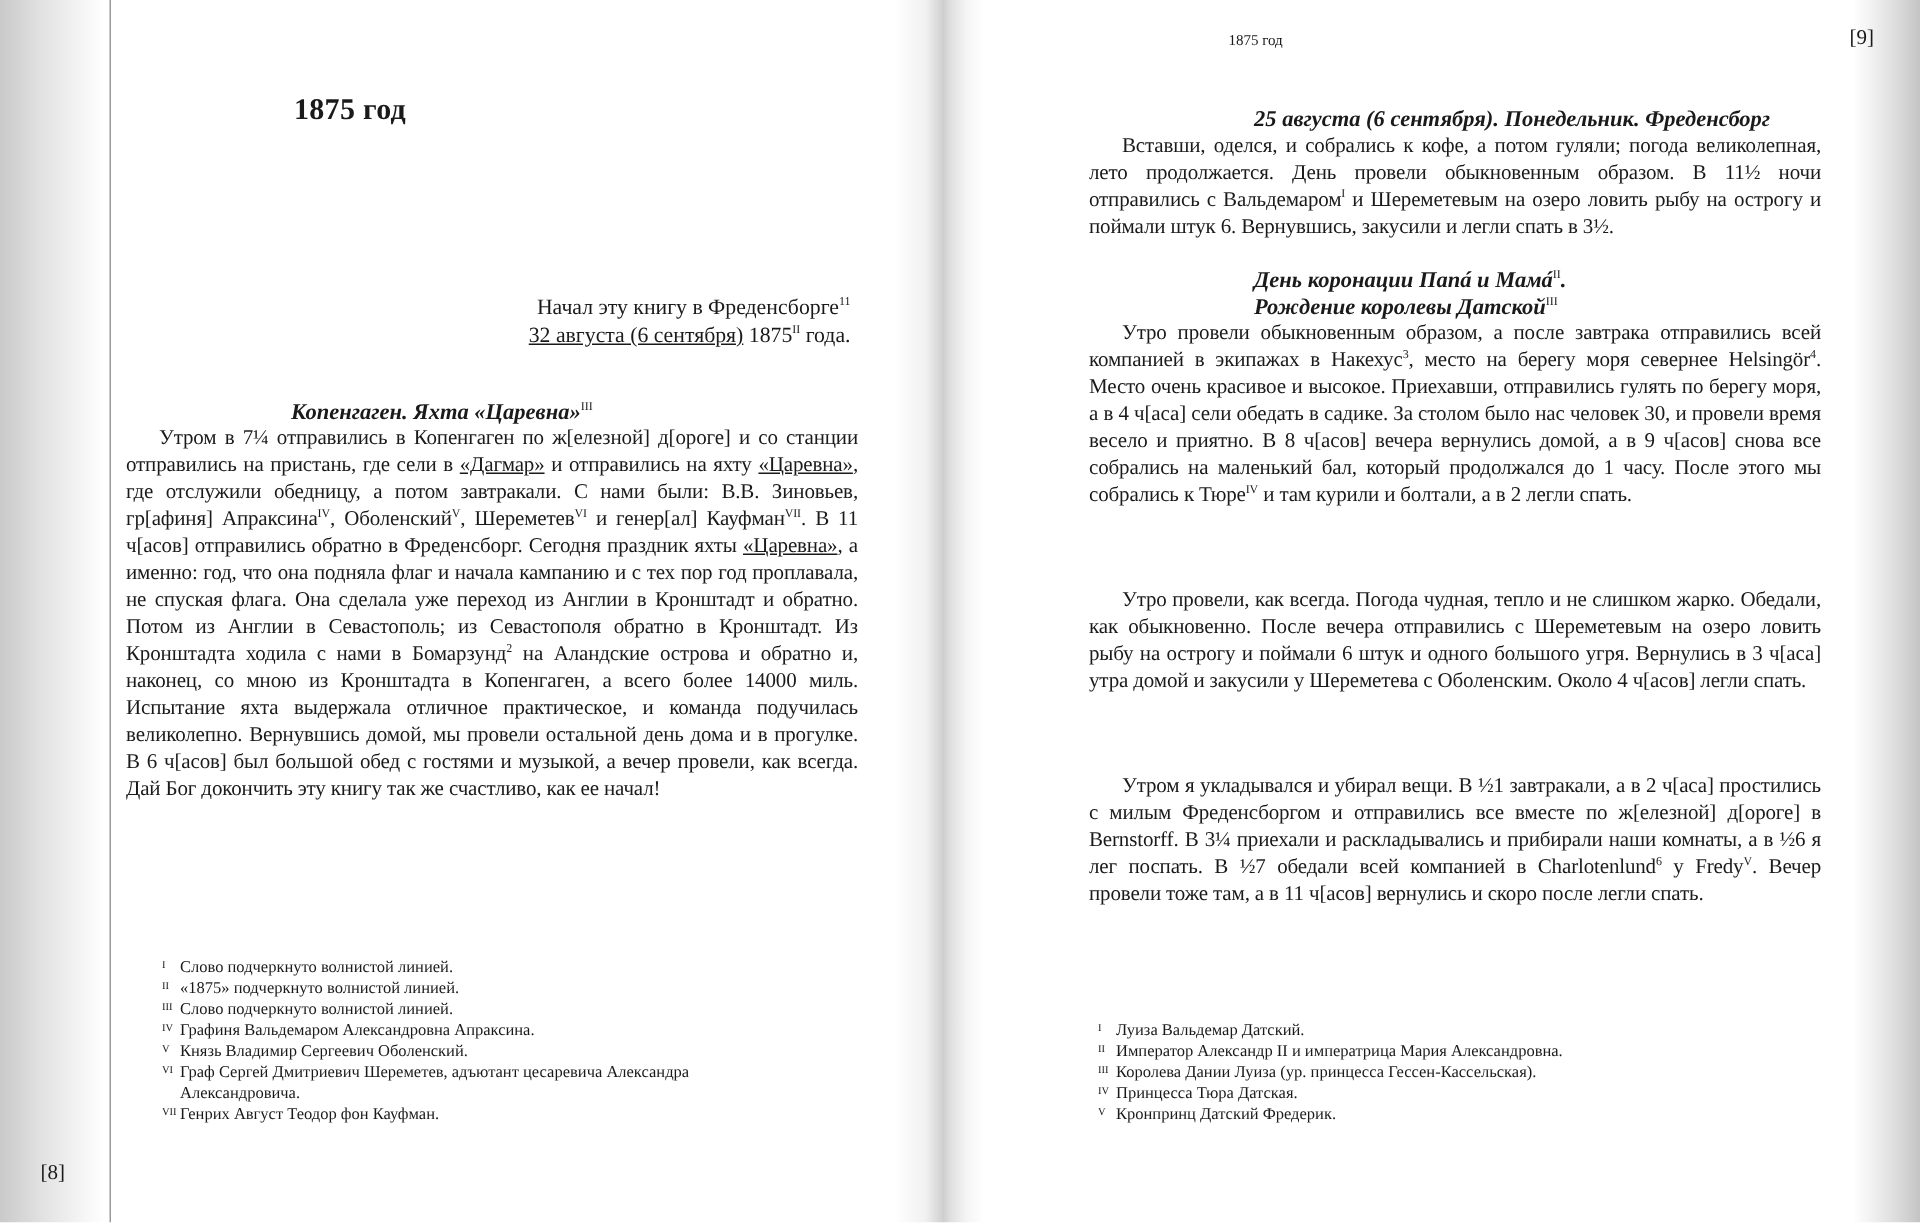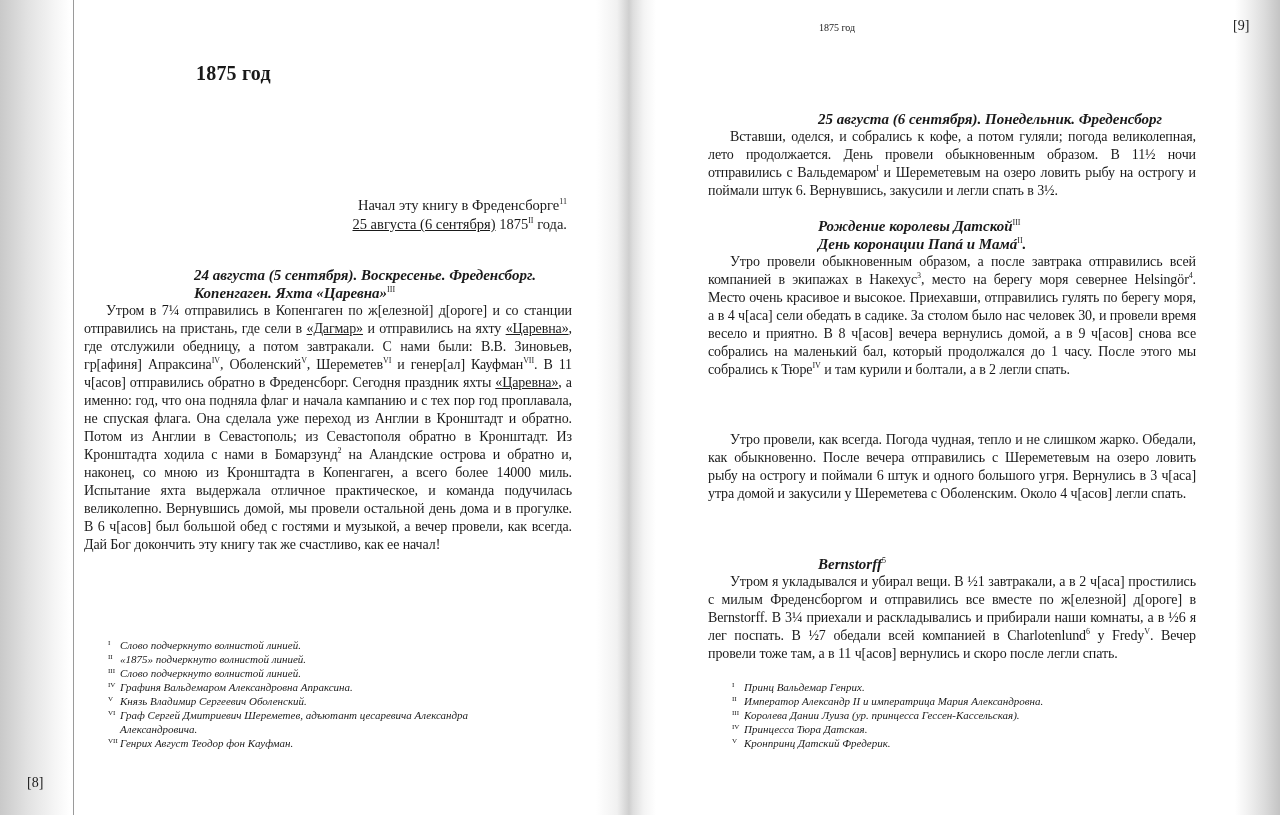--- a/index.html
+++ b/index.html
@@ -49,48 +49,47 @@
     text-indent: 22px; margin: 0;
     letter-spacing: -0.1px;
   }
   .left-entry { position: absolute; left: 0; top: 266px; width: 488px; }
 
   .notes { position: absolute; font-size: 11px; line-height: 14px; }
   .notes-left { left: 24px; top: 638px; width: 430px; }
   .notes-right { left: 24px; top: 680px; width: 440px; }
   .note { display: flex; }
   .note .num { width: 12px; flex: none; font-size: 7px; line-height: 11px; }
-  .note .txt { flex: 1; font-style: italic; }
+  .note .txt { flex: 1; }
 
   .folio { position: absolute; font-size: 14px; }
   .folio-left { left: 27px; top: 775px; }
   .folio-right { left: 1233px; top: 18px; }
   .running-head { position: absolute; left: 819px; top: 22px; font-size: 10px; }
 
-  .r-entry { position: absolute; left: 0; width: 488px; margin-top: 39px; }
+  .r-entry { position: absolute; left: 18px; width: 488px; }
 </style>
 </head>
 <body>
 
 <div class="edge-left"></div>
 <div class="rule-left"></div>
 <div class="gutter"></div>
 <div class="edge-right"></div>
 
 <div class="page page-left">
   <div class="chapter-title">1875 год</div>
 
   <div class="epigraph">
     <div><span>Начал эту книгу в Фреденсборге</span><sup>11</sup></div>
-    <div><span class="u">25 августа (6 сентября)</span><span> 1875</span><sup>II</sup><span> года.</span></div>
+    <div><span class="u">32 августа (6 сентября)</span><span> 1875</span><sup>II</sup><span> года.</span></div>
   </div>
 
   <div class="left-entry">
     <div class="entry-head">
-      <div>24 августа (5 сентября). Воскресенье. Фреденсборг.</div>
       <div><span>Копенгаген. Яхта «Царевна»</span><sup style="font-weight:normal;font-style:normal">III</sup></div>
     </div>
     <p class="entry-body"><span>Утром в 7¼ отправились в Копенгаген по ж[елезной] д[ороге] и со станции отправились на пристань, где сели в </span><span class="u">«Дагмар»</span><span> и отправились на яхту </span><span class="u">«Царевна»</span><span>, где отслужили обедницу, а потом завтракали. С нами были: В.В. Зиновьев, гр[афиня] Апраксина</span><sup>IV</sup><span>, Оболенский</span><sup>V</sup><span>, Шереметев</span><sup>VI</sup><span> и генер[ал] Кауфман</span><sup>VII</sup><span>. В 11 ч[асов] отправились обратно в Фреденсборг. Сегодня праздник яхты </span><span class="u">«Царевна»</span><span>, а именно: год, что она подняла флаг и начала кампанию и с тех пор год проплавала, не спуская флага. Она сделала уже переход из Англии в Кронштадт и обратно. Потом из Англии в Севастополь; из Севастополя обратно в Кронштадт. Из Кронштадта ходила с нами в Бомарзунд</span><sup>2</sup><span> на Аландские острова и обратно и, наконец, со мною из Кронштадта в Копенгаген, а всего более 14000 миль. Испытание яхта выдержала отличное практическое, и команда подучилась великолепно. Вернувшись домой, мы провели остальной день дома и в прогулке. В 6 ч[асов] был большой обед с гостями и музыкой, а вечер провели, как всегда. Дай Бог докончить эту книгу так же счастливо, как ее начал!</span></p>
   </div>
 
   <div class="notes notes-left">
     <div class="note">
         <span class="num">I</span>
         <span class="txt">Слово подчеркнуто волнистой линией.</span>
       </div>
@@ -126,41 +125,40 @@
 <div class="folio folio-right">[9]</div>
 
 <div class="page page-right">
   <div class="r-entry" style="top:71px">
     <div class="entry-head">25 августа (6 сентября). Понедельник. Фреденсборг</div>
     <p class="entry-body"><span>Вставши, оделся, и собрались к кофе, а потом гуляли; погода великолепная, лето продолжается. День провели обыкновенным образом. В 11½ ночи отправились с Вальдемаром</span><sup>I</sup><span> и Шереметевым на озеро ловить рыбу на острогу и поймали штук 6. Вернувшись, закусили и легли спать в 3½.</span></p>
   </div>
 
   <div class="r-entry" style="top:178px">
     <div class="entry-head">
+      <div><span>День коронации Папá и Мамá</span><sup style="font-weight:normal;font-style:normal">II</sup>.</div>
       <div><span>Рождение королевы Датской</span><sup style="font-weight:normal;font-style:normal">III</sup></div>
-      <div><span>День коронации Папá и Мамá</span><sup style="font-weight:normal;font-style:normal">II</sup>.</div>
     </div>
     <p class="entry-body"><span>Утро провели обыкновенным образом, а после завтрака отправились всей компанией в экипажах в Накехус</span><sup>3</sup><span>, место на берегу моря севернее Helsingör</span><sup>4</sup><span>. Место очень красивое и высокое. Приехавши, отправились гулять по берегу моря, а в 4 ч[аса] сели обедать в садике. За столом было нас человек 30, и провели время весело и приятно. В 8 ч[асов] вечера вернулись домой, а в 9 ч[асов] снова все собрались на маленький бал, который продолжался до 1 часу. После этого мы собрались к Тюре</span><sup>IV</sup><span> и там курили и болтали, а в 2 легли спать.</span></p>
   </div>
 
   <div class="r-entry" style="top:392px">
     <p class="entry-body">Утро провели, как всегда. Погода чудная, тепло и не слишком жарко. Обедали, как обыкновенно. После вечера отправились с Шереметевым на озеро ловить рыбу на острогу и поймали 6 штук и одного большого угря. Вернулись в 3 ч[аса] утра домой и закусили у Шереметева с Оболенским. Около 4 ч[асов] легли спать.</p>
   </div>
 
   <div class="r-entry" style="top:516px">
     <div class="entry-head">
-      <div><span>Bernstorff</span><sup style="font-weight:normal;font-style:normal">5</sup></div>
     </div>
     <p class="entry-body"><span>Утром я укладывался и убирал вещи. В ½1 завтракали, а в 2 ч[аса] простились с милым Фреденсборгом и отправились все вместе по ж[елезной] д[ороге] в Bernstorff. В 3¼ приехали и раскладывались и прибирали наши комнаты, а в ½6 я лег поспать. В ½7 обедали всей компанией в Charlotenlund</span><sup>6</sup><span> у Fredy</span><sup>V</sup><span>. Вечер провели тоже там, а в 11 ч[асов] вернулись и скоро после легли спать.</span></p>
   </div>
 
   <div class="notes notes-right">
     <div class="note">
         <span class="num">I</span>
-        <span class="txt">Принц Вальдемар Генрих.</span>
+        <span class="txt">Луиза Вальдемар Датский.</span>
       </div>
     <div class="note">
         <span class="num">II</span>
         <span class="txt">Император Александр II и императрица Мария Александровна.</span>
       </div>
     <div class="note">
         <span class="num">III</span>
         <span class="txt">Королева Дании Луиза (ур. принцесса Гессен-Кассельская).</span>
       </div>
     <div class="note">

